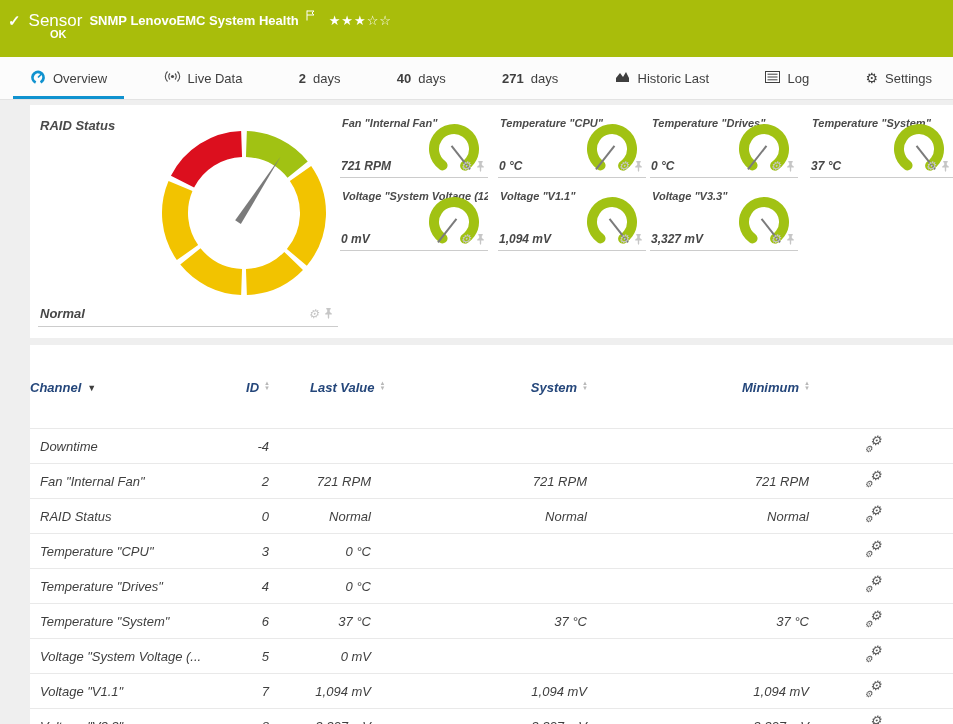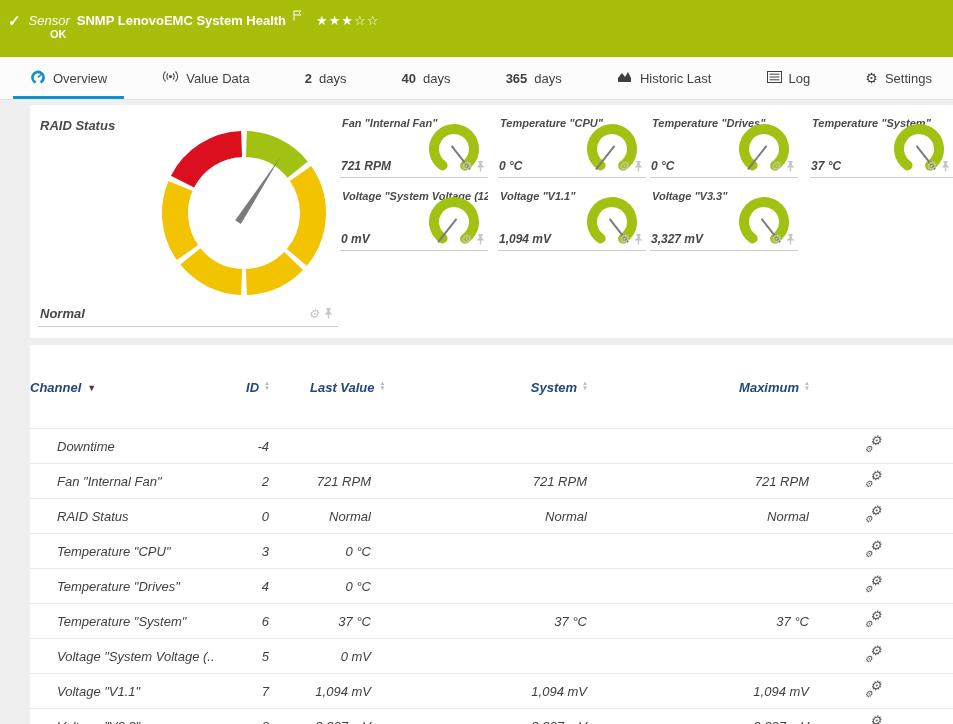--- a/index.html
+++ b/index.html
@@ -3,21 +3,21 @@
 <meta charset="utf-8">
 <style>
   html,body{margin:0;padding:0;background:#efefef;}
   .page{position:relative;width:953px;height:724px;background:#efefef;overflow:hidden;
         font-family:"Liberation Sans",sans-serif;}
 
   
   .topbar{position:absolute;top:0;left:0;right:0;height:57px;background:#a9bd0b;color:#fff;}
   .topbar .row1{position:absolute;left:8px;top:7px;display:flex;align-items:center;white-space:nowrap;}
   .check{font-size:15px;font-weight:bold;margin-right:8px;}
-  .kind{font-style:italic;font-size:13px;margin-right:7px;}
+  .kind{font-size:17px;margin-right:7px;}
   .s-title{font-weight:bold;font-size:13px;}
   .flag-ic{margin-left:7px;margin-bottom:9px;}
   .stars{margin-left:14px;font-size:13px;letter-spacing:1px;}
   .status-ok{position:absolute;left:50px;top:28px;font-size:11px;font-weight:bold;}
 
   
   .tabs{position:absolute;top:57px;left:0;right:0;height:43px;background:#fcfcfc;
         display:flex;align-items:stretch;justify-content:space-between;
         padding:0 16px 0 25px;border-bottom:1px solid #e3e3e3;box-sizing:border-box;gap:18px;}
   .tab{display:flex;align-items:center;gap:7px;font-size:13px;color:#3f3f3f;
@@ -53,21 +53,21 @@
   table.channels thead th{color:#25477b;font-size:13px;font-weight:bold;vertical-align:top;
         padding:35px 0 0 0;height:48px;box-sizing:content-box;white-space:nowrap;}
   th.h-ch{text-align:left;padding-left:27px;margin-top:16px;}
   th.h-id,th.h-min,th.h-max{text-align:right;}
   .th-last{width:54px;margin-left:auto;margin-right:8px;text-align:center;line-height:16px;}
   .sort{display:inline-block;vertical-align:2px;margin-left:5px;color:#b8b8b8;
         font-size:6px;line-height:5px;text-align:center;}
   .caret{color:#3f3f3f;font-size:9px;margin-left:6px;vertical-align:1px;}
   table.channels tbody td{font-size:13px;color:#3f3f3f;height:32px;border-top:1px solid #e9e9e9;
         white-space:nowrap;overflow:hidden;}
-  td.c-ch{padding-left:27px;}
+  td.c-ch{padding-left:10px;}
   td.c-id,td.c-val{text-align:right;}
   td.c-act{text-align:center;padding-right:18px;}
   .gears{position:relative;display:inline-block;width:17px;height:15px;color:#5a5a5a;}
   .gears .g1{position:absolute;right:0;top:-3px;font-size:13px;line-height:1;}
   .gears .g2{position:absolute;left:0;bottom:-2px;font-size:9px;line-height:1;}
 
   col.w-ch{width:185px;} col.w-id{width:55px;} col.w-last{width:102px;}
   col.w-min{width:216px;} col.w-max{width:222px;} col.w-act{width:143px;}
 </style>
 </head>
@@ -100,32 +100,32 @@
       </span>
       <span>Overview</span>
     </div>
     <div class="tab">
       <span>
         <svg width="17" height="13" viewBox="0 0 17 13">
           <circle cx="8.5" cy="6.5" r="1.6" fill="#4a4a4a"></circle>
           <path d="M6 3.5 a4.2 4.2 0 0 0 0 6 M3.5 1.5 a6.8 6.8 0 0 0 0 10 M11 3.5 a4.2 4.2 0 0 1 0 6 M13.5 1.5 a6.8 6.8 0 0 1 0 10" fill="none" stroke="#4a4a4a" stroke-width="1.1"></path>
         </svg>
       </span>
-      <span>Value Data</span>
+      <span>Live Data</span>
     </div>
     <div class="tab">
       <b>2</b>
       <span>days</span>
     </div>
     <div class="tab">
       <b>40</b>
       <span>days</span>
     </div>
     <div class="tab">
-      <b>365</b>
+      <b>271</b>
       <span>days</span>
     </div>
     <div class="tab">
       <span>
         <svg width="16" height="13" viewBox="0 0 16 13">
             <path d="M1 12 V8 L5 3 l3 4 3-5 3 6 v4 Z" fill="#3f3f3f"></path>
           </svg>
       </span>
       <span>Historic Last</span>
     </div>
@@ -302,21 +302,21 @@
           <th class="h-id">
             <span>ID</span><span class="sort"><span>▲</span><br><span>▼</span></span>
           </th>
           <th>
             <div class="th-last"><span>Last Value</span><span class="sort"><span>▲</span><br><span>▼</span></span></div>
           </th>
           <th class="h-min">
             <span>System</span><span class="sort"><span>▲</span><br><span>▼</span></span>
           </th>
           <th class="h-max">
-            <span>Maximum</span><span class="sort"><span>▲</span><br><span>▼</span></span>
+            <span>Minimum</span><span class="sort"><span>▲</span><br><span>▼</span></span>
           </th>
           <th></th>
         </tr>
       </thead>
       <tbody id="channel-tbody">
           <tr>
             <td class="c-ch">Downtime</td>
             <td class="c-id">-4</td>
             <td class="c-val"></td>
             <td class="c-val"></td>

